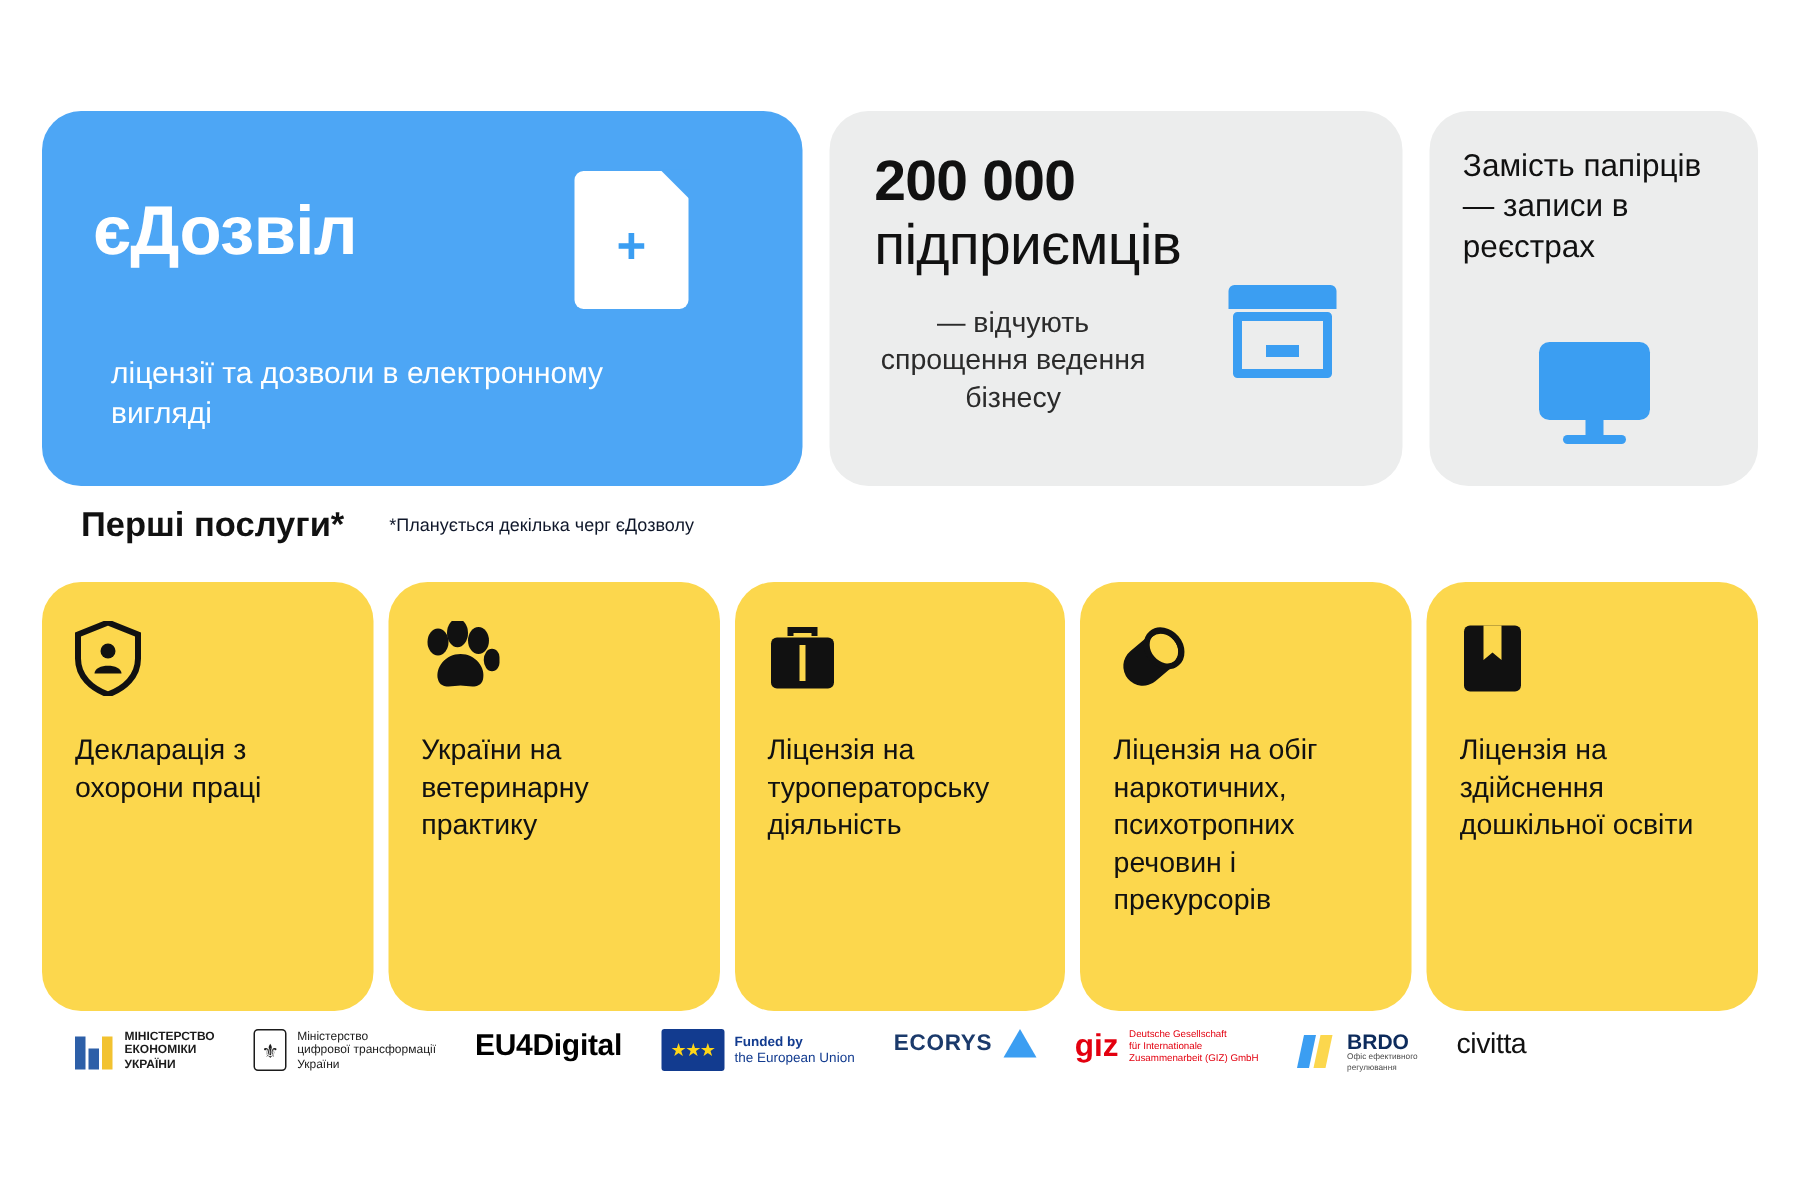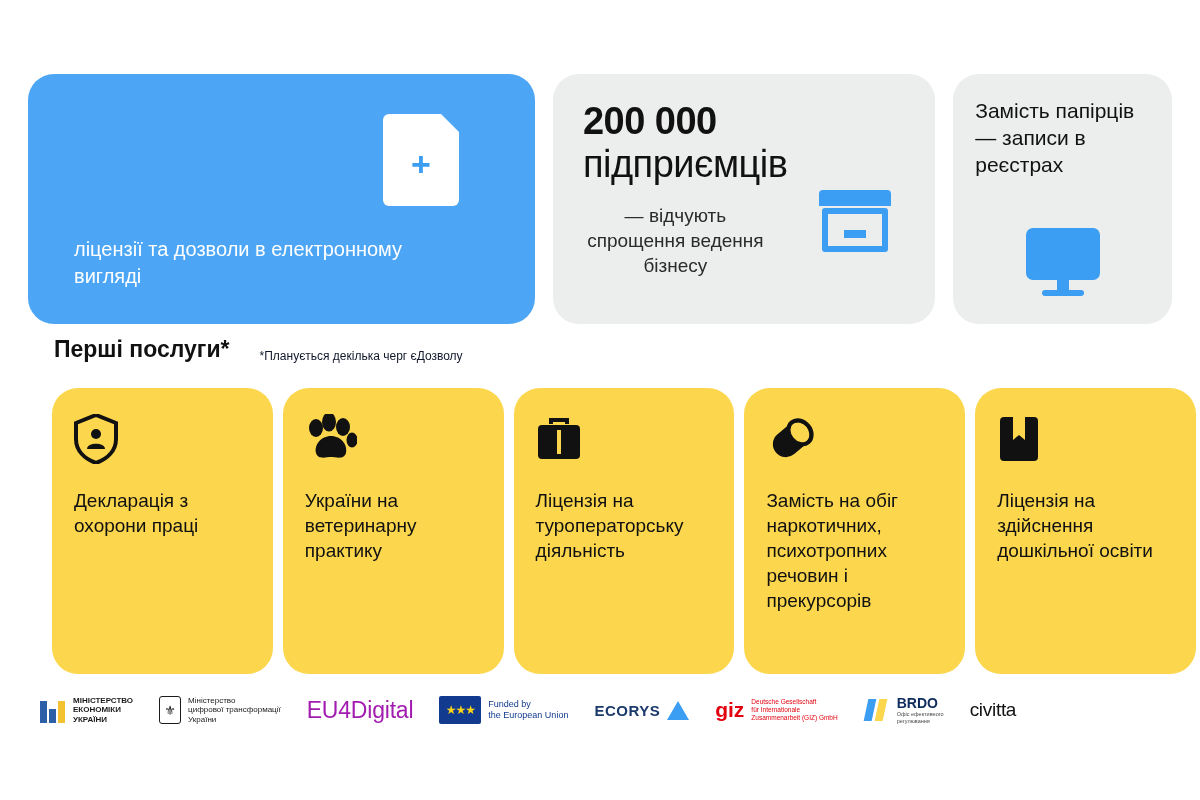--- a/index.html
+++ b/index.html
@@ -167,21 +167,21 @@
     margin: 0 auto;
     border-radius: 3px;
   }
 
   
   .section-head {
     position: absolute;
     left: 54px;
     top: 336px;
     display: flex;
-    align-items: flex-end;
+    align-items: center;
     gap: 30px;
   }
   .section-title {
     font-size: 23px;
     font-weight: bold;
     color: #111111;
   }
   .section-note {
     font-size: 12px;
     color: #0f172a;
@@ -189,47 +189,46 @@
 
   
   .services {
     position: absolute;
     left: 28px;
     top: 388px;
     width: 1144px;
     height: 286px;
     display: flex;
     gap: 10px;
-    margin-left: 24px;
   }
   .service {
     flex: 1;
     background: #fcd74d;
     border-radius: 26px;
     padding: 26px 22px;
     position: relative;
   }
   .svc-icon { height: 58px; }
   .svc-icon svg { display: block; }
   .svc-label {
     font-size: 19px;
     color: #111111;
     line-height: 1.32;
     margin-top: 16px;
   }
 
   
   .logos {
     position: absolute;
-    left: 40px;
+    left: 50px;
     top: 686px;
     width: 1100px;
     height: 48px;
     display: flex;
-    align-items: center;
+    align-items: flex-start;
     gap: 26px;
   }
   .logo { display: flex; align-items: center; gap: 7px; }
   .logo-txt { font-size: 8px; color: #1b1b1b; line-height: 1.18; }
   .logo-txt .b { font-weight: bold; }
 
   .logo-min-ek .mark {
     width: 26px; height: 26px;
     display: flex; align-items: flex-end; gap: 2px;
   }
@@ -238,31 +237,31 @@
   .logo-min-ek .bar3 { width: 7px; height: 22px; background: #f2c230; }
 
   .logo-min-dig .mark {
     width: 22px; height: 28px;
     border: 1.5px solid #1b1b1b;
     border-radius: 3px;
     display: flex; align-items: center; justify-content: center;
     font-size: 13px; color: #1b1b1b;
   }
 
-  .eu4d { font-size: 23px; font-weight: normal; color: #a21caf; letter-spacing: -0.2px; }
+  .eu4d { font-size: 20px; font-weight: bold; color: #000000; letter-spacing: -0.2px; }
 
   .eu-flag {
     width: 42px; height: 28px;
     background: #123b8f;
     border-radius: 2px;
     display: flex; align-items: center; justify-content: center;
     color: #ffd617; font-size: 12px; letter-spacing: -1px;
   }
   .eu-text { font-size: 9px; color: #123b8f; line-height: 1.25; }
-  .eu-text .b { font-weight: normal; }
+  .eu-text .b { font-weight: bold; }
 
   .ecorys { font-size: 15px; font-weight: bold; color: #1b3a6b; letter-spacing: 0.5px; }
   .ecorys-mark {
     width: 0; height: 0;
     border-left: 11px solid transparent;
     border-right: 11px solid transparent;
     border-bottom: 19px solid #3b9ef2;
   }
 
   .giz { font-size: 21px; font-weight: bold; color: #e3000f; }
@@ -285,20 +284,21 @@
   .civitta { font-size: 19px; font-weight: normal; color: #111111; letter-spacing: -0.3px; }
 </style>
 </head>
 <body>
 
 <div class="page">
 
   <div class="top-row">
 
     <div class="card-blue">
+      <div class="brand-title">єДозвіл</div>
       <div class="brand-sub">ліцензії та дозволи в електронному вигляді</div>
       <div class="doc-icon">
         <span class="doc-plus">+</span>
       </div>
     </div>
 
     <div class="card-grey">
       <div class="stat-number">
         <div>200 000</div>
         <div class="line2">підприємців</div>
@@ -369,21 +369,21 @@
     <div class="service">
       <div class="svc-icon">
         <svg width="52" height="50" viewBox="0 0 52 50">
           <g transform="rotate(-40 26 25)">
             <rect x="5" y="12" width="42" height="26" rx="13" fill="#111"></rect>
             <rect x="26" y="14" width="19" height="22" rx="11" fill="#fcd74d"></rect>
             <rect x="26" y="12" width="21" height="26" rx="13" fill="none" stroke="#111" stroke-width="4"></rect>
           </g>
         </svg>
       </div>
-      <div class="svc-label">Замість на обіг наркотичних, психотропних речовин і прекурсорів</div>
+      <div class="svc-label">Ліцензія на обіг наркотичних, психотропних речовин і прекурсорів</div>
     </div>
 
     <div class="service">
       <div class="svc-icon">
         <svg width="44" height="50" viewBox="0 0 44 50">
           <rect x="3" y="3" width="38" height="44" rx="4" fill="#111"></rect>
           <path d="M16 3 H28 V26 L22 21 L16 26 Z" fill="#fcd74d"></path>
         </svg>
       </div>
       <div class="svc-label">Ліцензія на здійснення дошкільної освіти</div>

